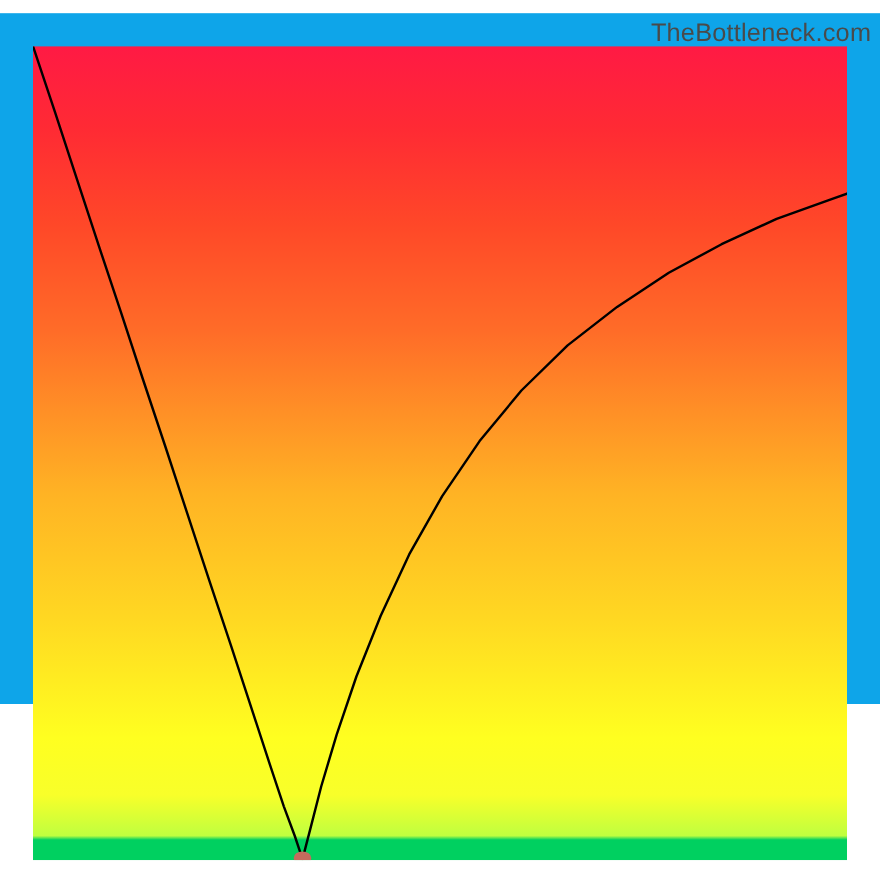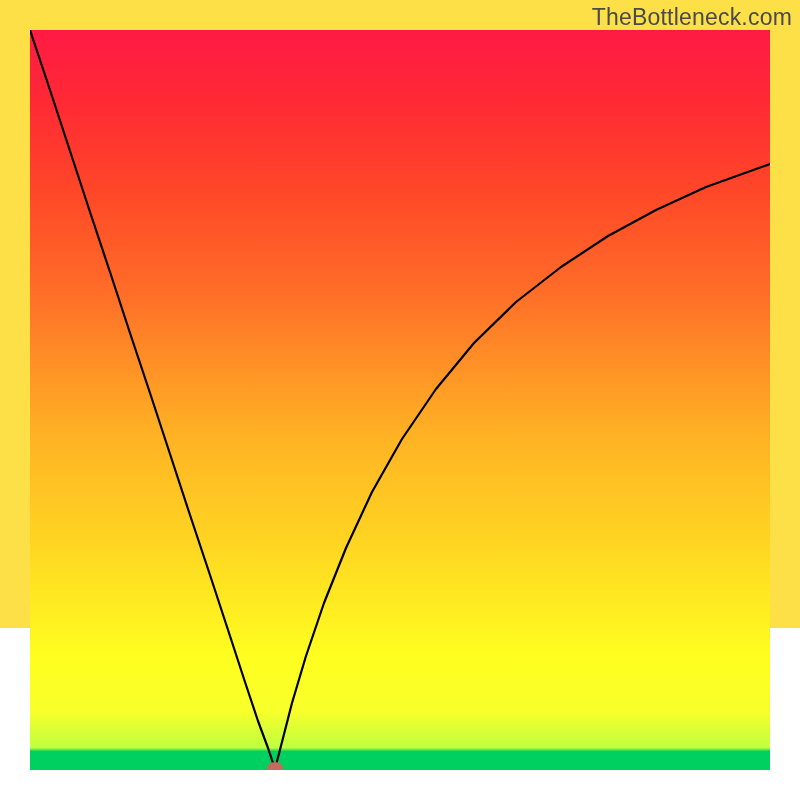--- a/index.html
+++ b/index.html
@@ -7,21 +7,22 @@
     padding: 0;
     width: 800px;
     height: 800px;
     overflow: hidden;
     font-family: Arial, Helvetica, sans-serif;
   }
   .outer {
     position: relative;
     width: 800px;
     height: 628px;
-    background: #fde047;
+    background: #0ea5e9;
+    margin-top: 12px;
   }
   .plot {
     position: absolute;
     left: 30px;
     top: 30px;
     width: 740px;
     height: 740px;
     overflow: hidden;
   }
   .gradient {

